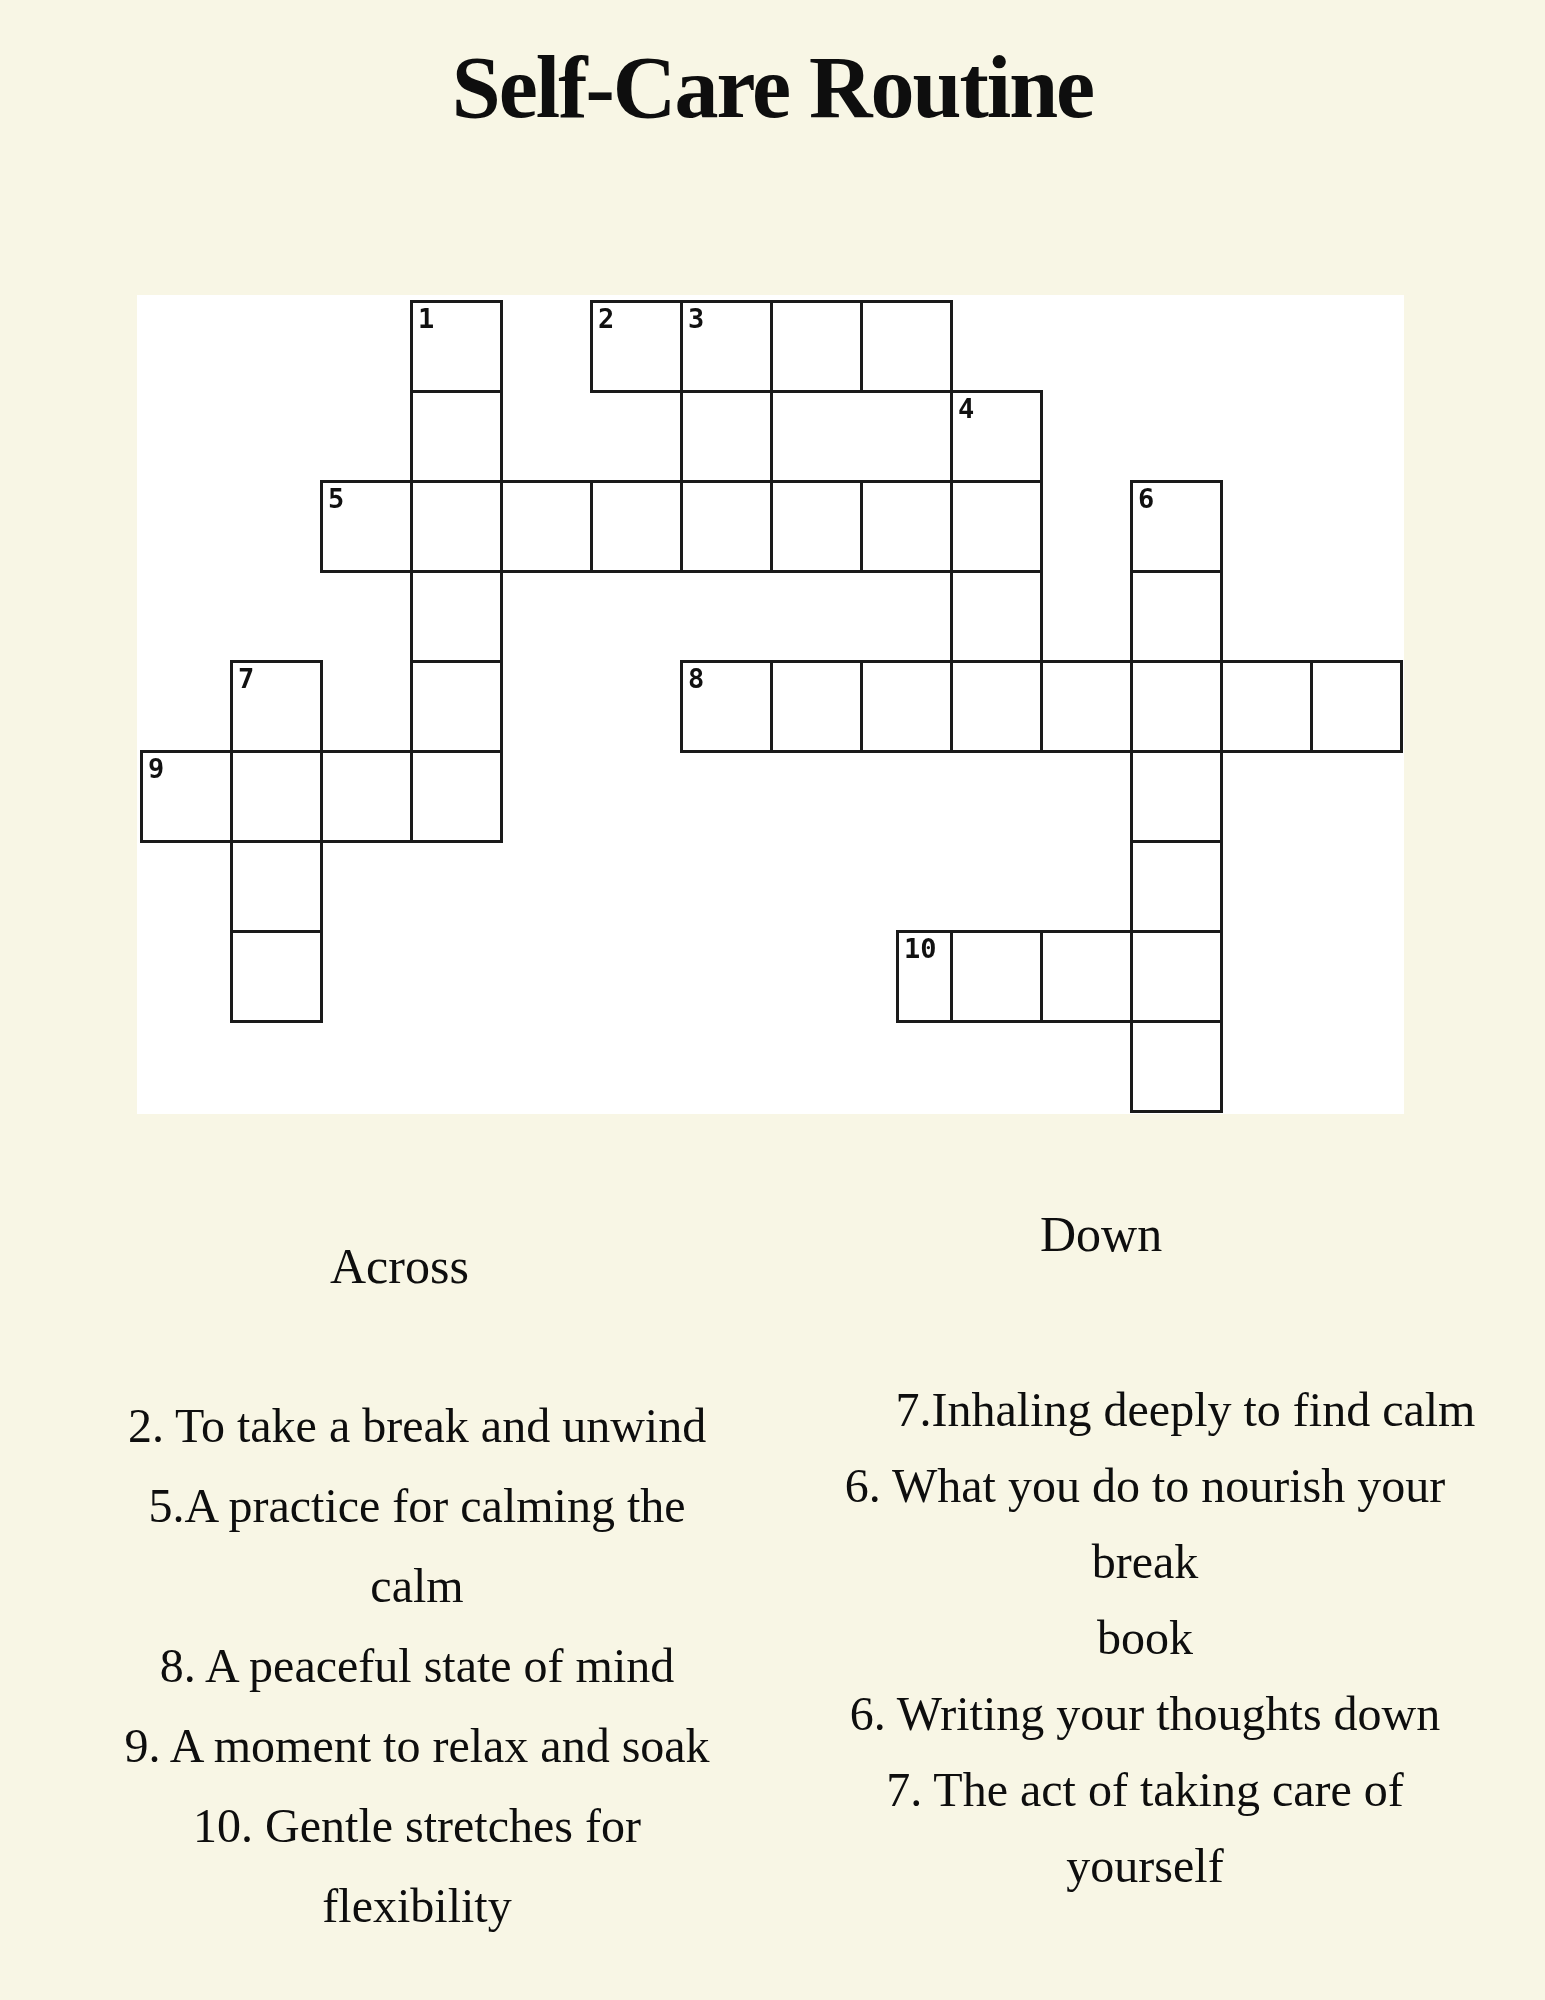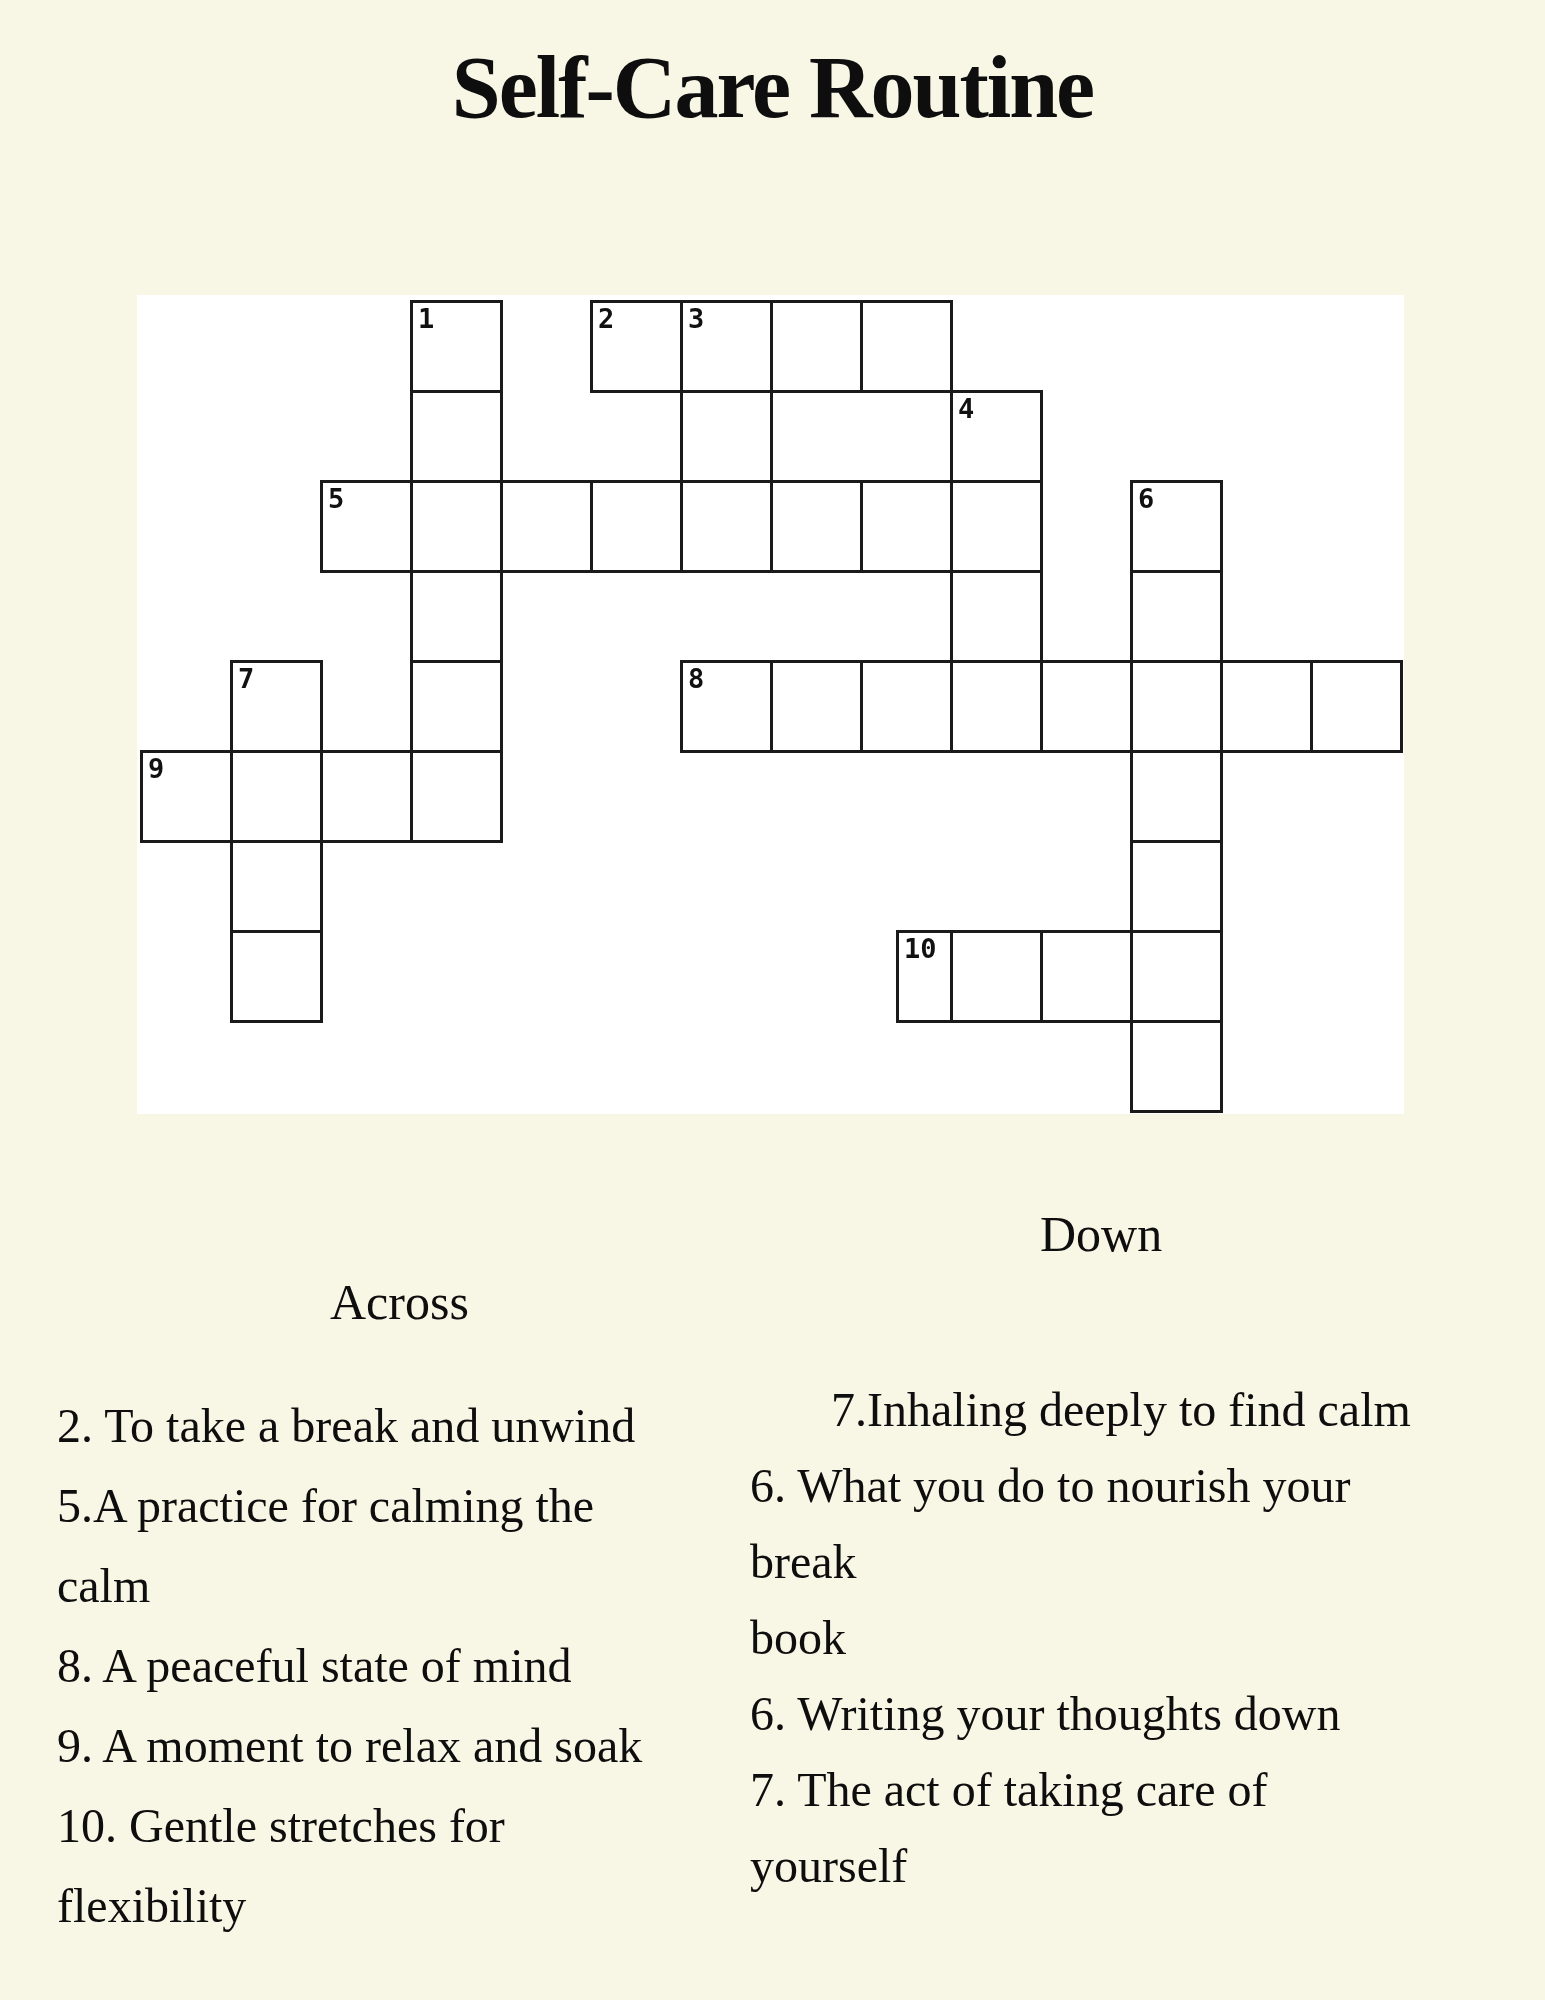--- a/index.html
+++ b/index.html
@@ -45,23 +45,23 @@
     font-size: 27px;
     line-height: 30px;
     color: #111111;
   }
   .section-header {
     position: absolute;
     font-size: 50px;
     line-height: 56px;
     font-weight: normal;
   }
-  .across-header { left: 330px; top: 1274px; text-align: center; }
+  .across-header { left: 330px; top: 1238px; text-align: center; }
   .down-header   { left: 1040px; top: 1206px; }
-  .clue-list { position: absolute; }
+  .clue-list { position: absolute; text-align: center; }
   .across-list { left: 57px;  top: 1386px; width: 720px; }
   .down-list   { left: 750px; top: 1372px; width: 790px; }
   .clue-line {
     font-size: 48px;
     white-space: nowrap;
   }
   .across-list .clue-line { line-height: 80px; }
   .down-list .clue-line   { line-height: 76px; }
   .down-list .clue-line:first-child { padding-left: 81px; }
 </style>

